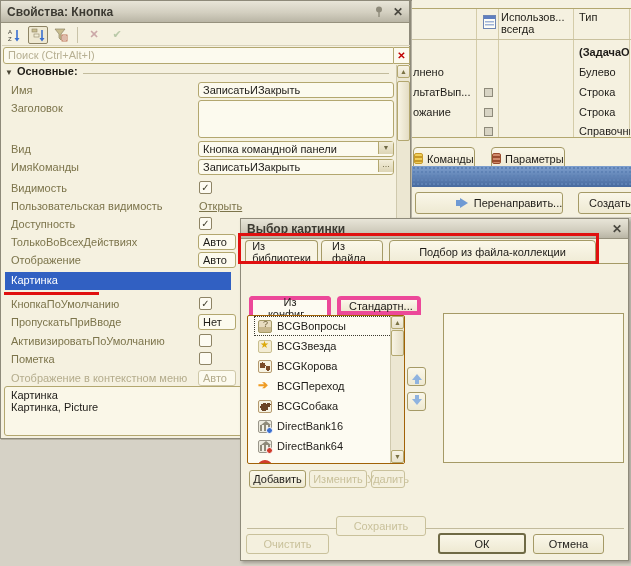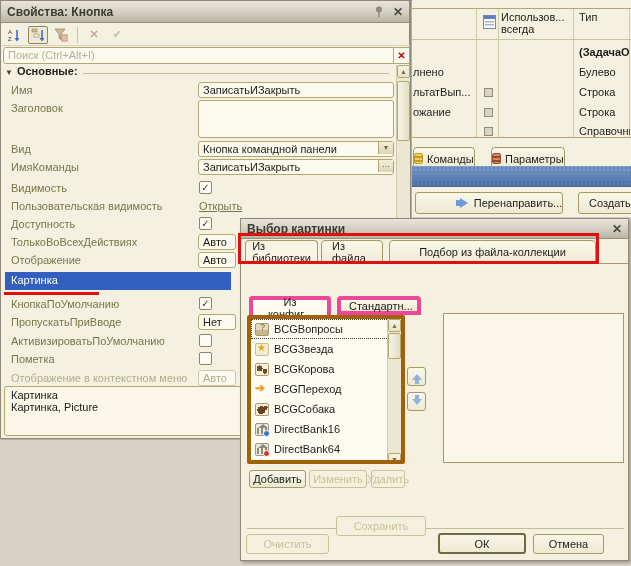--- a/index.html
+++ b/index.html
@@ -120,21 +120,21 @@
     border:1px solid #a59a66; border-radius:4px 4px 0 0;
     display:flex; align-items:center; justify-content:center; padding:0 10px; }
   .dtab.active { background:#f8f4e4; border-bottom:1px solid #f8f4e4; height:24px; }
   #dlg-body-line { position:absolute; left:0; top:44px; width:387px; height:1px; background:#a59a66; }
   .stab { position:absolute; top:77px; height:19px;
     background:linear-gradient(180deg,#fbf8ea,#efe9d2);
     border:4px solid #ec4899; border-radius:4px 4px 0 0;
     display:flex; align-items:center; padding:0 8px;text-align:center; }
   .stab.active { background:#fdfbf2; border-bottom:1px solid #fdfbf2; height:20px; }
   #piclist { position:absolute; left:6px; top:96px; width:158px; height:149px;
-    background:#fdfbf2; border:4px solid #a16207; border-radius:2px; overflow:hidden; }
+    background:#fdfbf2; border:1px solid #a16207; border-radius:2px; overflow:hidden;padding-left:6px; }
   .litem { position:relative; height:20px; display:flex; align-items:center; gap:5px; padding-left:4px; white-space:nowrap; }
   .litem.selected { outline:1px dotted #3c3a30; outline-offset:-1px; }
   .licon { width:14px; height:13px; display:inline-block; flex:0 0 14px; border-radius:2px; position:relative; }
   .ic-pic { background:linear-gradient(180deg,#e8dcc0 55%,#c9b88e 55%); border:1px solid #a59a66; }
   .ic-pic::after { content:"?"; position:absolute; left:4px; top:-2px; font-size:9px; color:#6b5c34; }
   .ic-star { background:#f3ecd4; border:1px solid #c9be8f; }
   .ic-star::after { content:"★"; position:absolute; left:1px; top:-2px; font-size:10px; color:#dca90a; }
   .ic-cow { background:#f6f2e2; border:1px solid #b59a6e;
     background-image:radial-gradient(circle at 30% 40%, #7a4a28 3px, transparent 3px), radial-gradient(circle at 75% 65%, #7a4a28 2.5px, transparent 2.5px); }
   .ic-arrow { background:transparent; }

